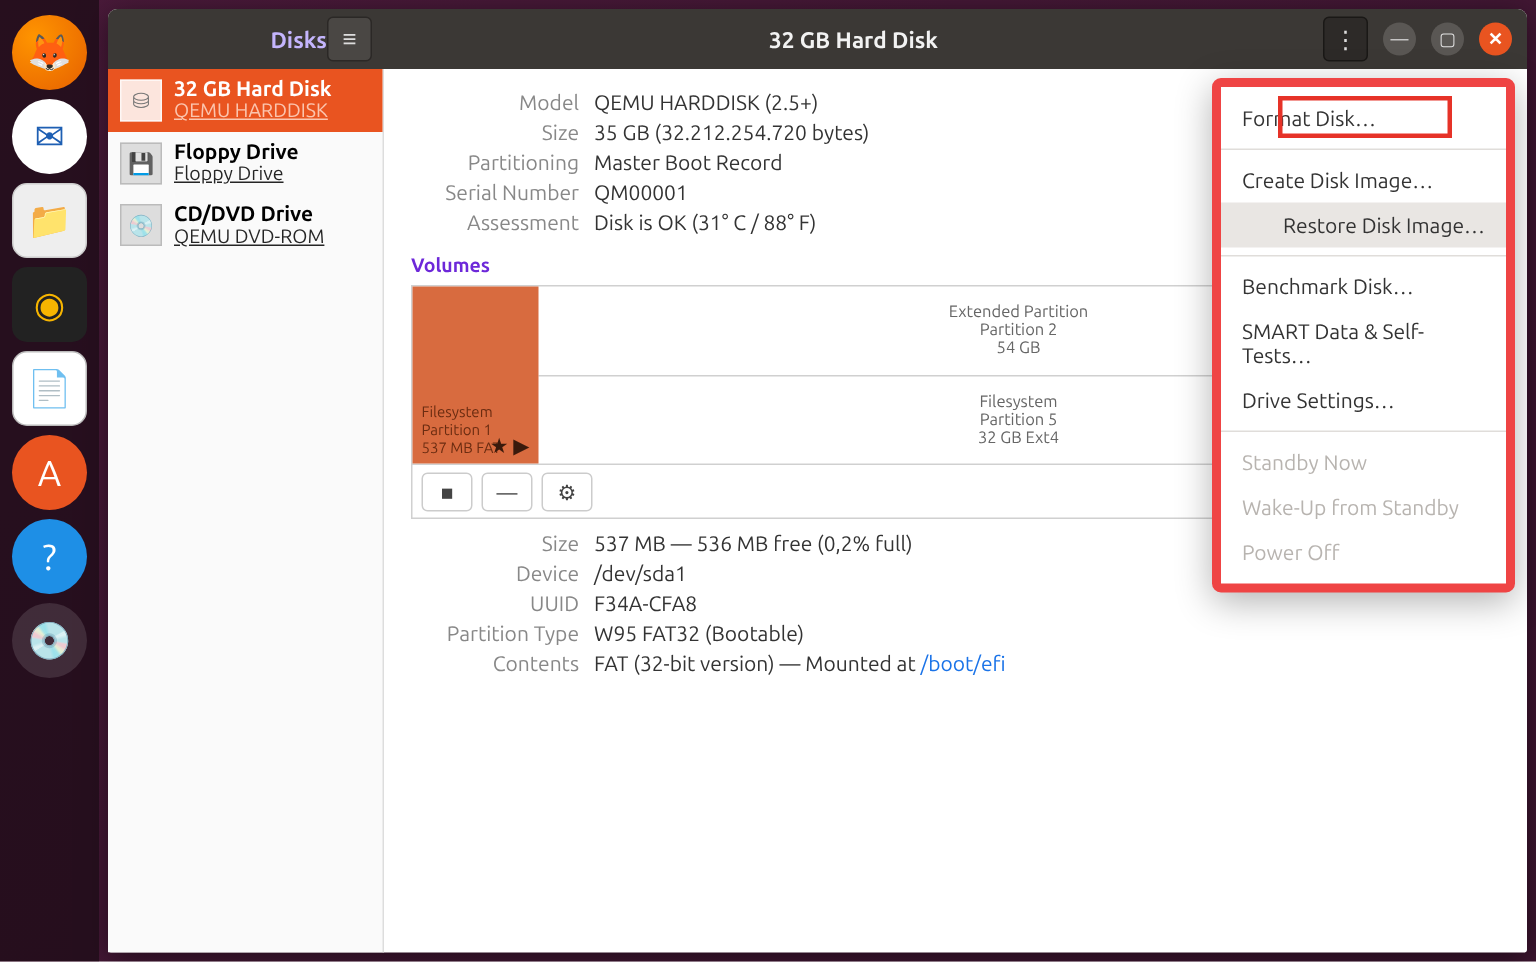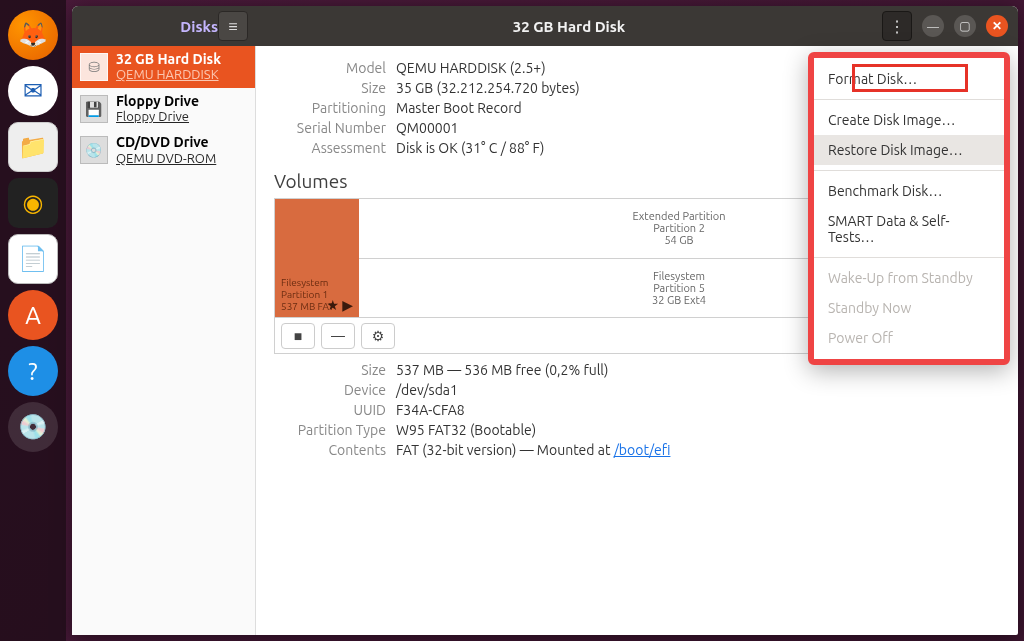--- a/index.html
+++ b/index.html
@@ -46,47 +46,47 @@
 .dev .texts { display:flex; flex-direction:column; line-height:1.1; }
 .dev .name { font-size:14px; font-weight:600; }
 .dev .sub { font-size:13px; opacity:0.85;text-decoration:underline; }
 .dev.selected .sub { color: #ffd9c8; }
 
 
 .main { flex:1; overflow:auto; padding: 10px 18px; color:#333; }
 .kv { display:flex; margin: 4px 0; font-size:14px; }
 .kv .k { width: 112px; text-align:right; color:#888; margin-right: 10px; }
 .kv .v { color:#333; }
-.section-title { font-weight:400; margin: 14px 0 6px 0; font-size:19px; color:#404040; }
+.section-title { font-weight:700; margin: 14px 0 6px 0; font-size:13px; color:#6d28d9; }
 
 
 .voldiagram { border:1px solid #d0d0d0; display:flex; height:120px; }
 .vol-left { width: 84px; background: #d86b3f; color:#6b2c11; display:flex; flex-direction:column; justify-content:flex-end; padding:4px 6px; font-size:10px; position:relative; }
 .vol-left .ltext { line-height:1.2; }
 .vol-left .licons { position:absolute; right:6px; bottom:4px; font-size:14px; color:#3a1a0c; }
 .vol-right { flex:1; display:flex; flex-direction:column; }
 .vol-right .rcell { flex:1; border-bottom:1px solid #d0d0d0; display:flex; align-items:center; justify-content:center; flex-direction:column; font-size:11px; color:#666; }
 .vol-right .rcell:last-child { border-bottom:none; }
 
 
 .vol-toolbar { border:1px solid #d0d0d0; border-top:none; display:flex; height:36px; align-items:center; padding:0 6px; gap:6px; }
 .vol-toolbar .tbx { width:34px; height:26px; border:1px solid #ccc; border-radius:4px; display:flex;align-items:center;justify-content:center; font-size:14px; color:#444; background:#fff;}
 
 
 .kv2 { margin-top: 8px; }
 .kv2 .k { width: 112px; }
-.link { color:#1a73e8; text-decoration: underline; cursor:pointer; }
+.link { color:#1a73e8; cursor:pointer; }
 .vol-end-row { display:flex; align-items:center; }
 .vol-end-row .spacer{flex:1;}
 
 
 .dropmenu { position:absolute; right:8px; top:46px; width:202px; background:#fff; border:6px solid #ef4444; border-radius:6px; box-shadow: 0 6px 24px rgba(0,0,0,0.3); padding:6px 0; z-index:50; }
 .dropmenu .dmi { padding: 7px 14px; font-size:14px; color:#333; cursor:pointer; }
 .dropmenu .dmi.disabled { color:#b8b4b0; cursor:default; }
-.dropmenu .dmi.hover { background:#e9e6e3; }
+.dropmenu .dmi.hover { background:#e9e6e3;text-align:right; }
 .dropmenu .sep { height:1px; background:#e0ddda; margin:5px 0; }
 .highlight-box { position:absolute; border:3px solid #e63228; pointer-events:none; z-index:60; }
 </style>
 </head>
 <body>
 
 <div class="dock">
   <div class="dock-item firefox">🦊</div>
   <div class="dock-item mail">✉</div>
   <div class="dock-item files">📁</div>
@@ -226,20 +226,21 @@
   </div>
 
   <div class="dropmenu">
     <div class="dmi">Format Disk…</div>
     <div class="sep"></div>
     <div class="dmi">Create Disk Image…</div>
     <div class="dmi hover">Restore Disk Image…</div>
     <div class="sep"></div>
     <div class="dmi">Benchmark Disk…</div>
     <div class="dmi">SMART Data &amp; Self-Tests…</div>
+    <div class="dmi">Drive Settings…</div>
     <div class="sep"></div>
+    <div class="dmi disabled">Standby Now</div>
     <div class="dmi disabled">Wake-Up from Standby</div>
-    <div class="dmi disabled">Standby Now</div>
     <div class="dmi disabled">Power Off</div>
   </div>
 
   <div class="highlight-box" style="left:780px; top:58px; width:116px; height:28px;"></div>
 </div>
 
 </body></html>

